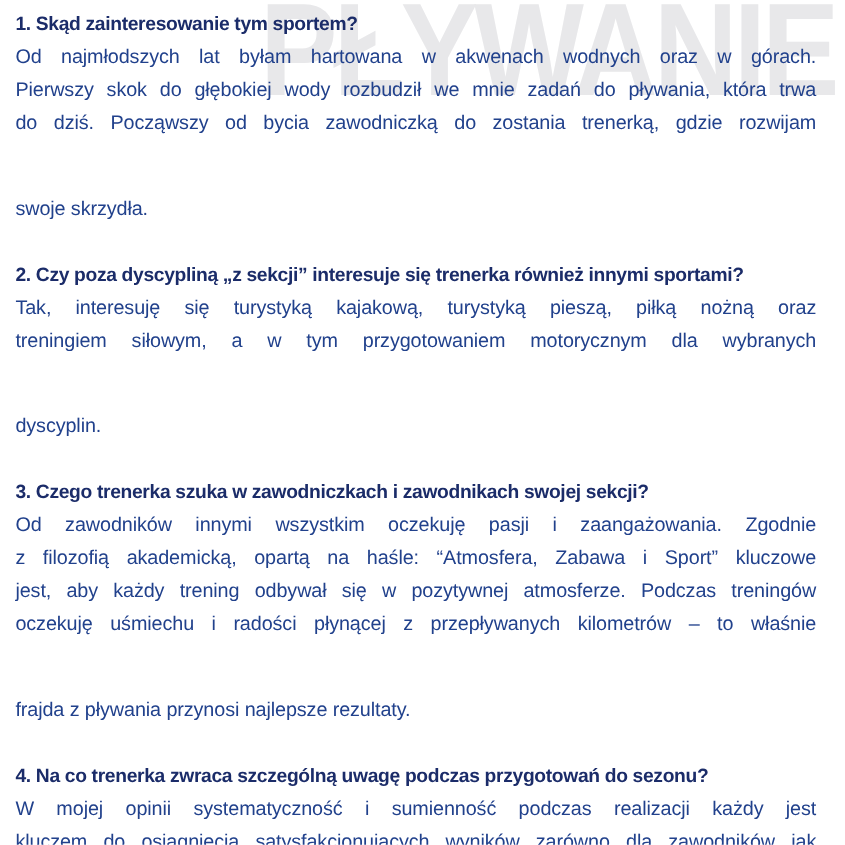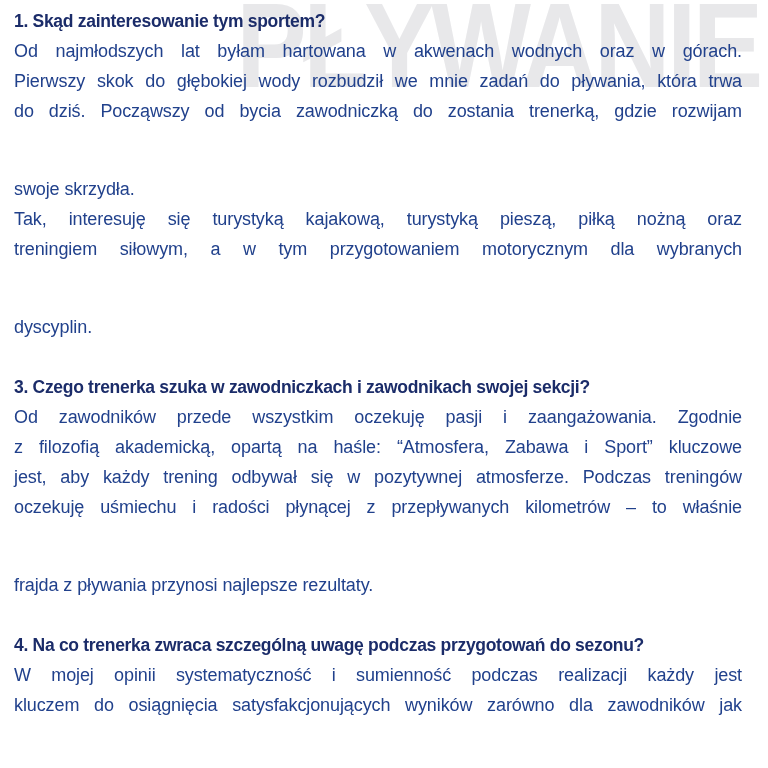--- a/index.html
+++ b/index.html
@@ -71,30 +71,31 @@
     <section class="qa">
       <h2 class="q">1. Skąd zainteresowanie tym sportem?</h2>
       <div class="a">
         <div class="line">Od najmłodszych lat byłam hartowana w akwenach wodnych oraz w górach.</div>
         <div class="line">Pierwszy skok do głębokiej wody rozbudził we mnie zadań do pływania, która trwa</div>
         <div class="line">do dziś. Począwszy od bycia zawodniczką do zostania trenerką, gdzie rozwijam</div>
         <div class="line last">swoje skrzydła.</div>
       </div>
     </section>
     <section class="qa">
+      <h2 class="q">2. Czy poza dyscypliną „z sekcji” interesuje się trenerka również innymi sportami?</h2>
       <div class="a">
         <div class="line">Tak, interesuję się turystyką kajakową, turystyką pieszą, piłką nożną oraz</div>
         <div class="line">treningiem siłowym, a w tym przygotowaniem motorycznym dla wybranych</div>
         <div class="line last">dyscyplin.</div>
       </div>
     </section>
     <section class="qa">
       <h2 class="q">3. Czego trenerka szuka w zawodniczkach i zawodnikach swojej sekcji?</h2>
       <div class="a">
-        <div class="line">Od zawodników przede wszystkim oczekuję pasji i zaangażowania. Zgodnie</div>
+        <div class="line">Od zawodników innymi wszystkim oczekuję pasji i zaangażowania. Zgodnie</div>
         <div class="line">z filozofią akademicką, opartą na haśle: “Atmosfera, Zabawa i Sport” kluczowe</div>
         <div class="line">jest, aby każdy trening odbywał się w pozytywnej atmosferze. Podczas treningów</div>
         <div class="line">oczekuję uśmiechu i radości płynącej z przepływanych kilometrów – to właśnie</div>
         <div class="line last">frajda z pływania przynosi najlepsze rezultaty.</div>
       </div>
     </section>
     <section class="qa">
       <h2 class="q">4. Na co trenerka zwraca szczególną uwagę podczas przygotowań do sezonu?</h2>
       <div class="a">
         <div class="line">W mojej opinii systematyczność i sumienność podczas realizacji każdy jest</div>

